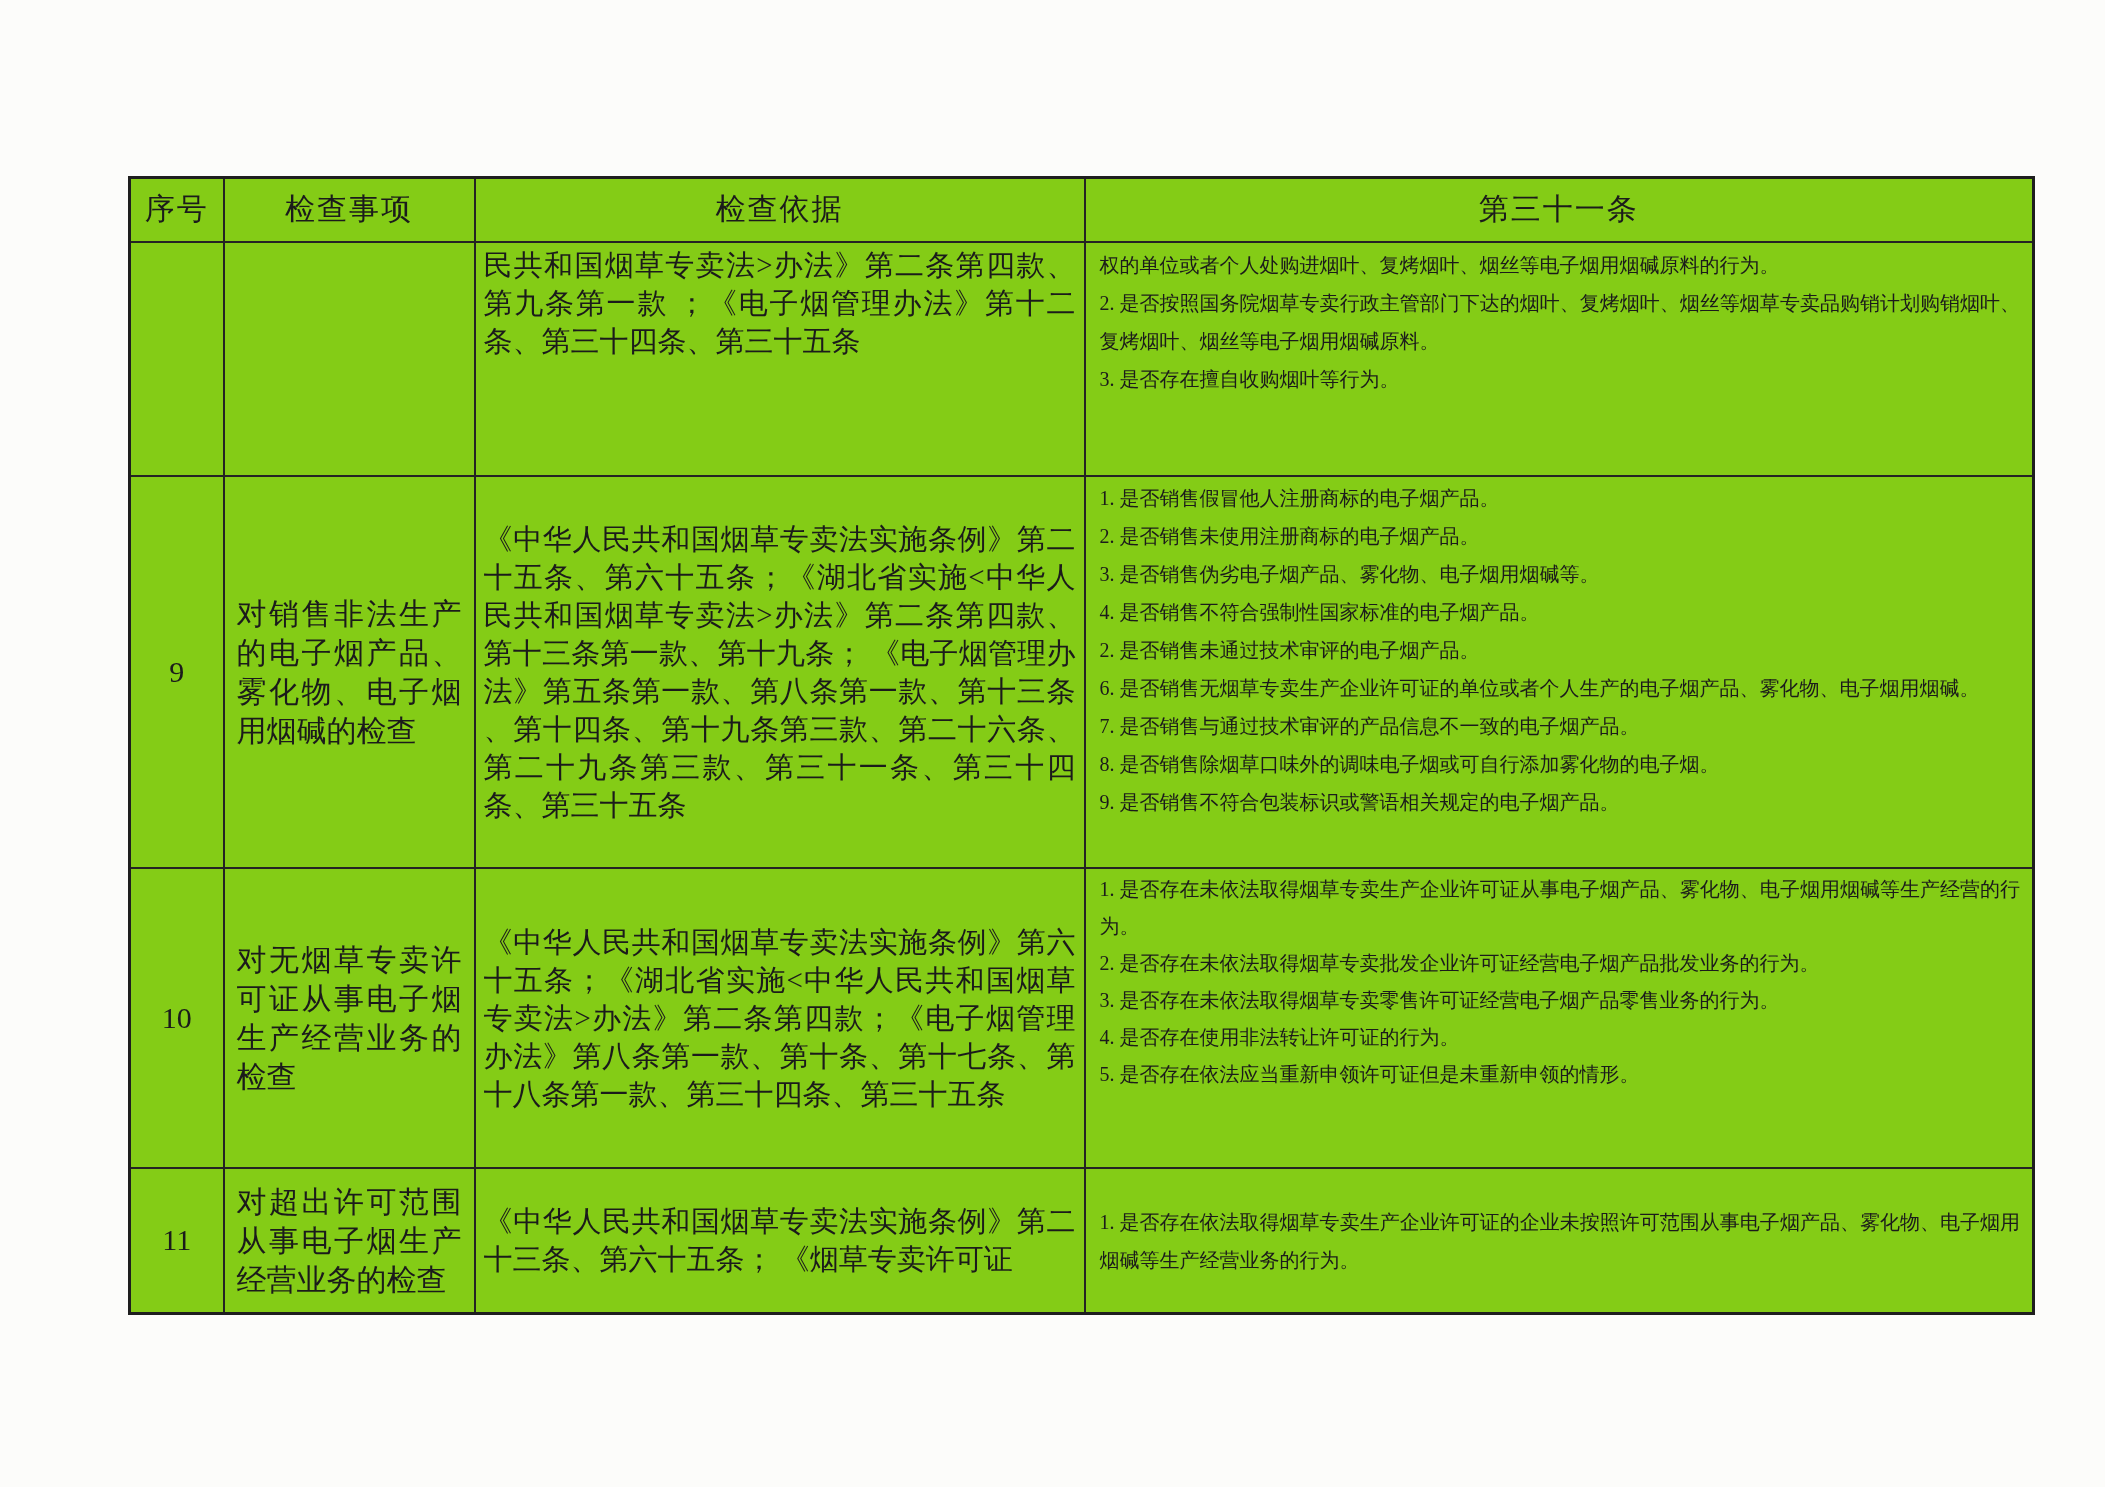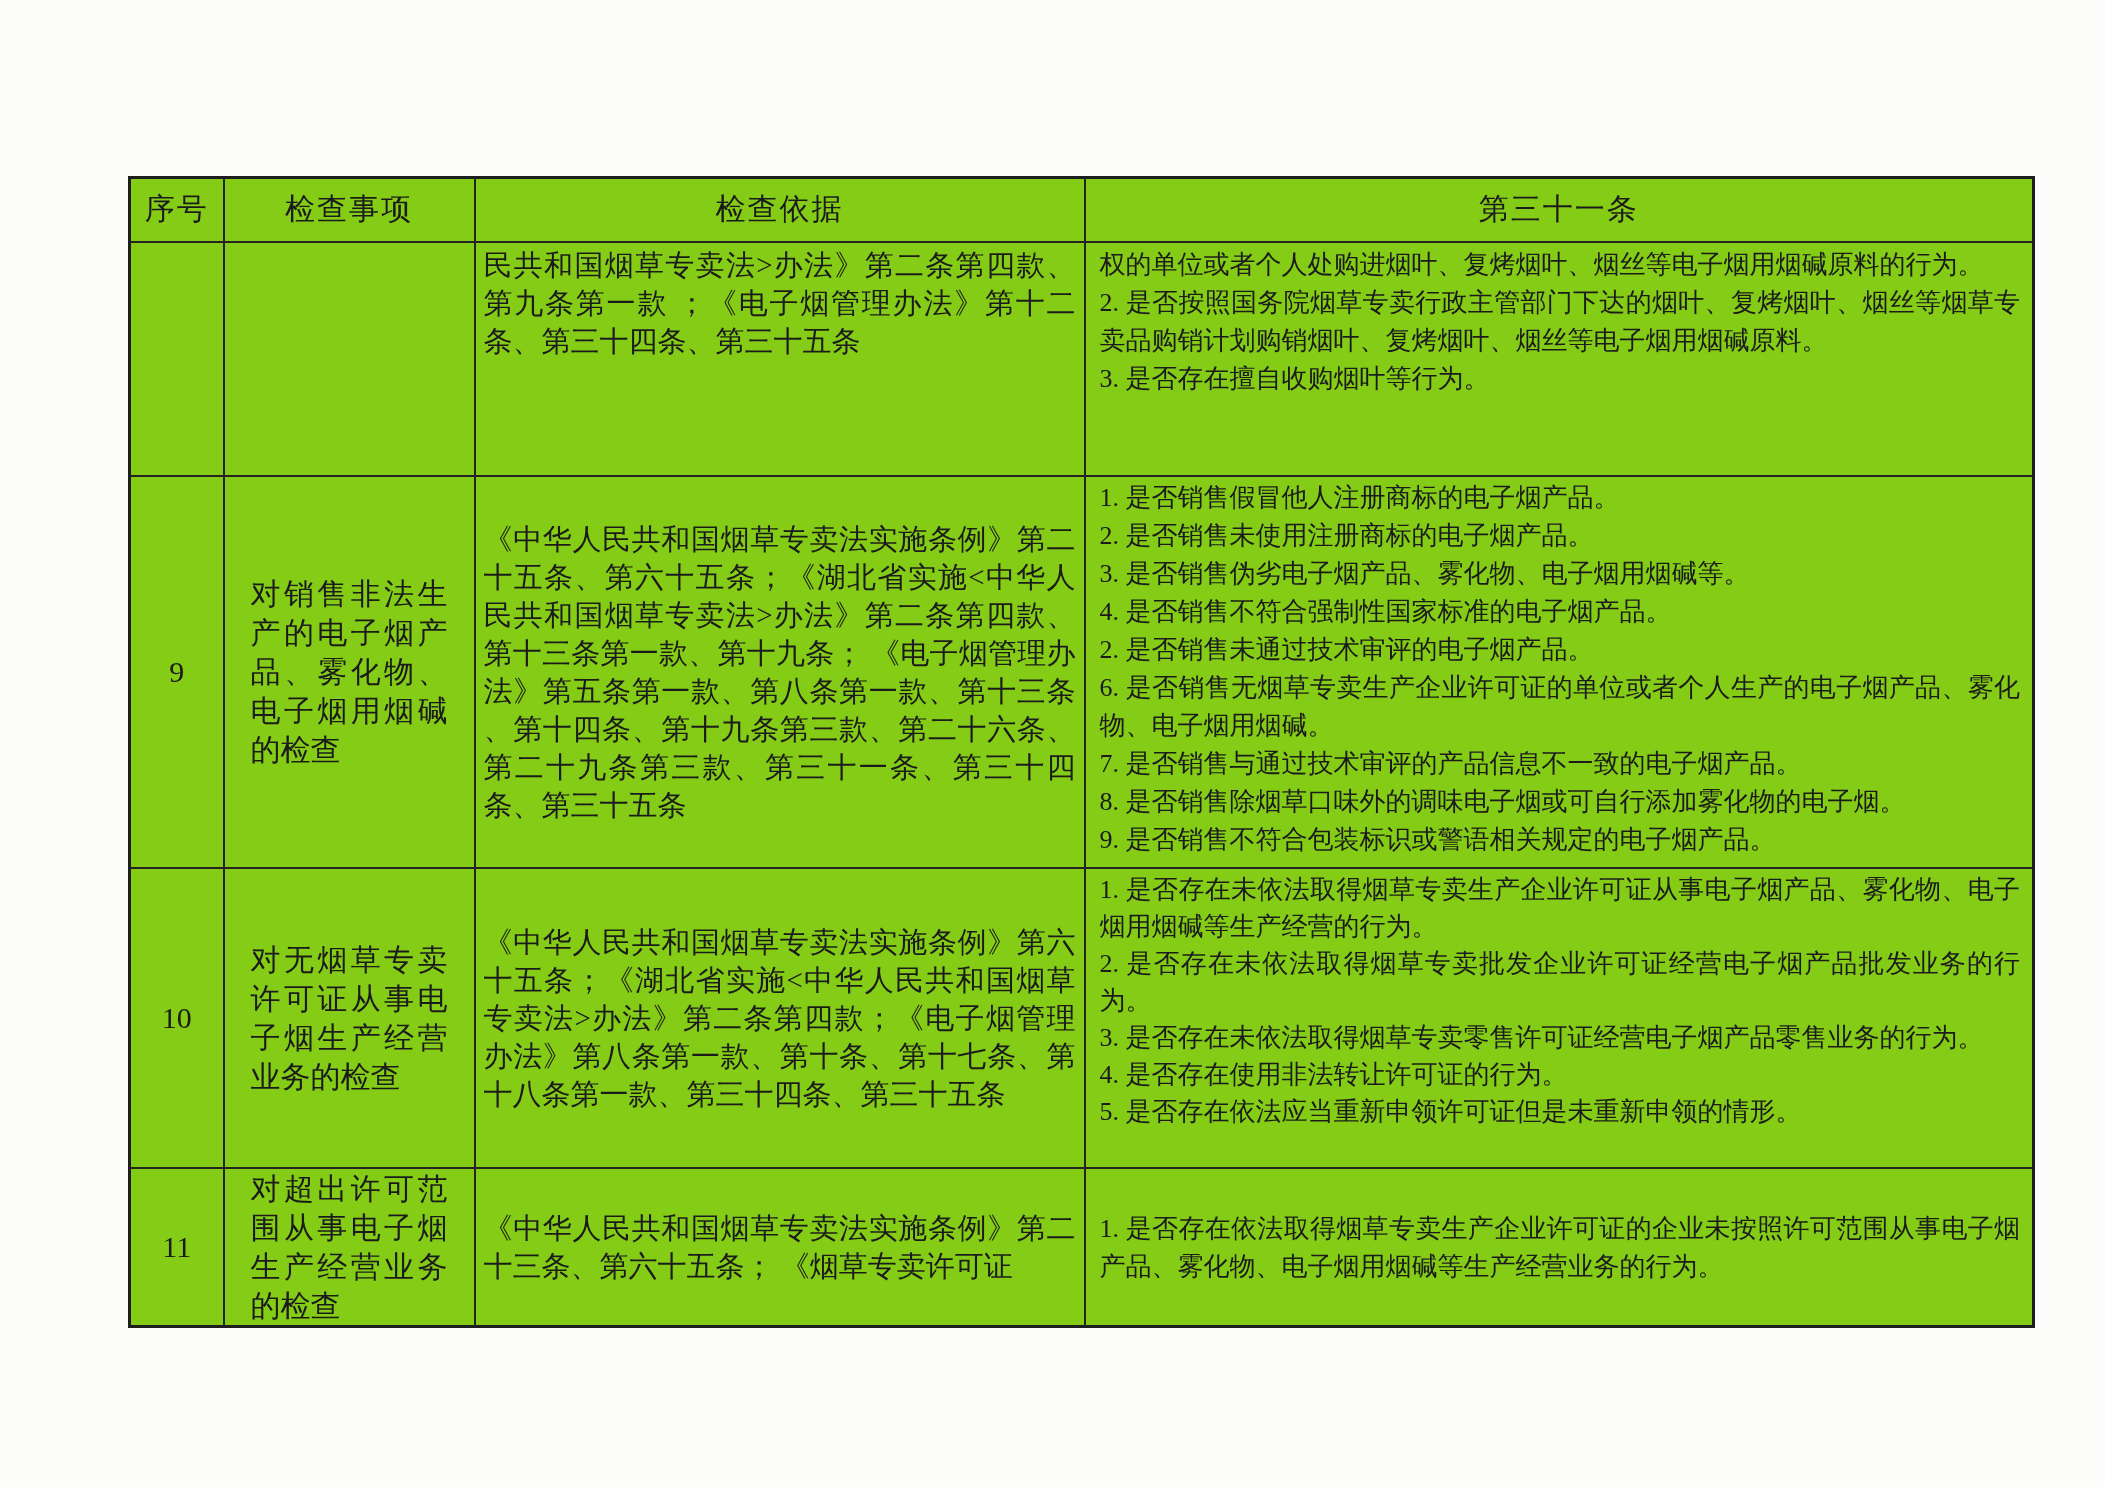--- a/index.html
+++ b/index.html
@@ -44,31 +44,31 @@
   td.seq {
     text-align: center;
     vertical-align: middle;
     font-size: 30px;
   }
   td.item {
     font-size: 30px;
     line-height: 39px;
     text-align: justify;
     vertical-align: middle;
-    padding: 0 26px;
+    padding: 0 12px;
   }
   td.basis {
     font-size: 29px;
     line-height: 38px;
     text-align: justify;
     vertical-align: middle;
     padding: 0 8px;
   }
   td.points {
-    font-size: 26px;
+    font-size: 20px;
     line-height: 38px;
     vertical-align: top;
     padding: 2px 12px 0 14px;
   }
   td.points .point {
     text-align: justify;
   }
   tr.row-top td.basis,
   tr.row-top td.points {
     vertical-align: top;

